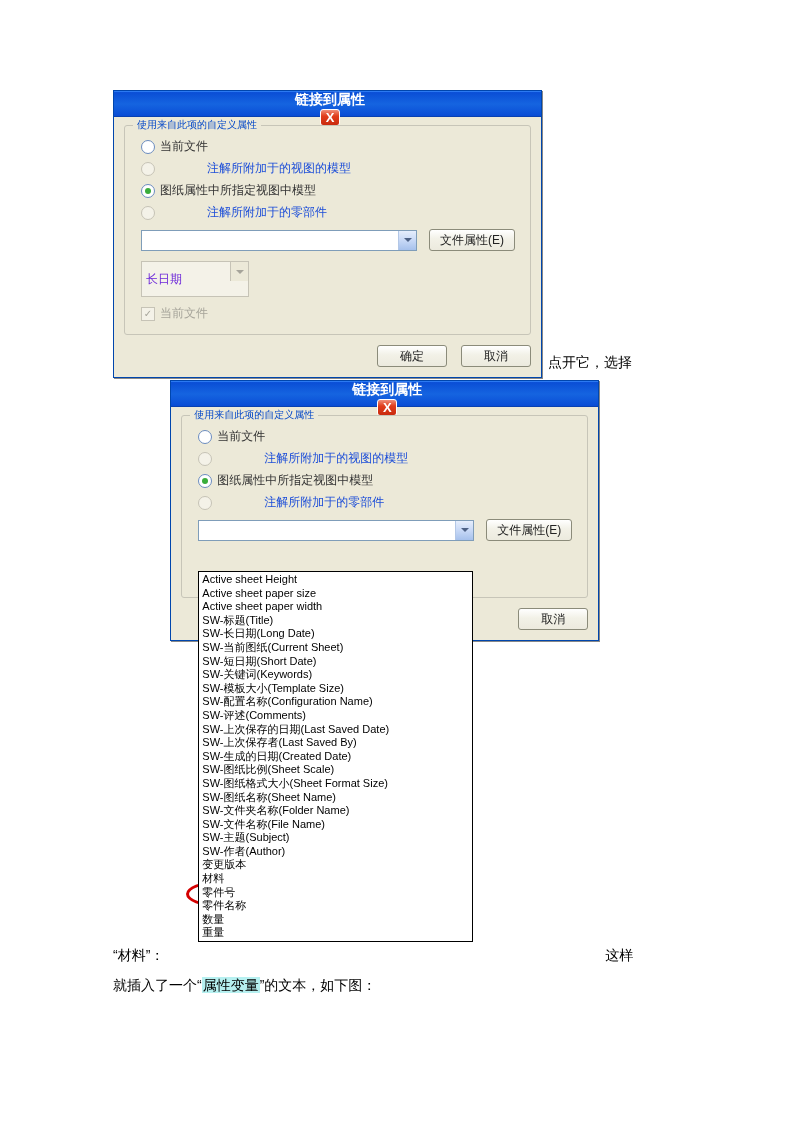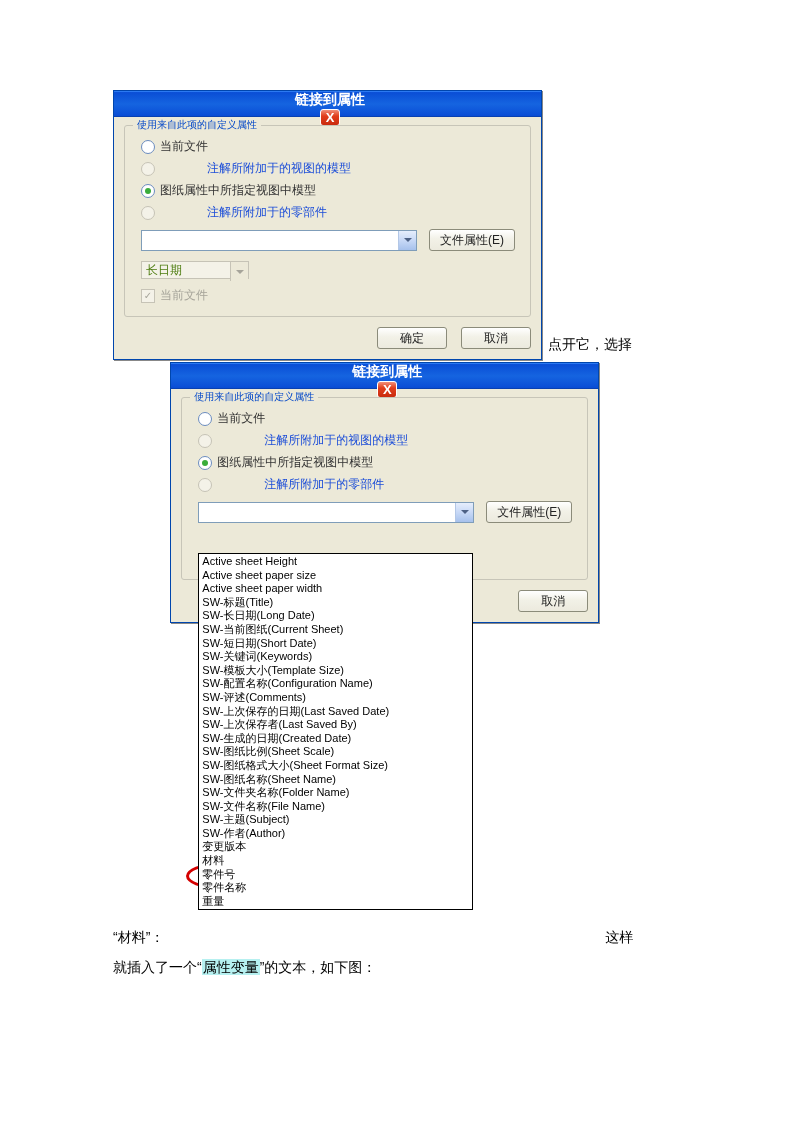--- a/index.html
+++ b/index.html
@@ -184,24 +184,24 @@
     align-items: center;
     justify-content: center;
     box-sizing: border-box;
     color: #222;
   }
   .file-attr-btn {
     margin-left: 12px;
   }
   .combo2 {
     width: 108px;
-    height: 18px;
+    height: 36px;
     border: 1px solid #c6c3b6;
     background: #f4f2e8;
-    color: #4d7c0f;
+    color: #6d28d9;
     font-size: 12px;
     padding-left: 4px;
     box-sizing: border-box;
     margin: 10px 0 0 6px;
     position: relative;
     display: flex;
     align-items: center;
   }
   .combo2 .arrow {
     position: absolute;
@@ -414,20 +414,21 @@
                     <div class="opt">SW-图纸格式大小(Sheet Format Size)</div>
                     <div class="opt">SW-图纸名称(Sheet Name)</div>
                     <div class="opt">SW-文件夹名称(Folder Name)</div>
                     <div class="opt">SW-文件名称(File Name)</div>
                     <div class="opt">SW-主题(Subject)</div>
                     <div class="opt">SW-作者(Author)</div>
                     <div class="opt">变更版本</div>
                     <div class="opt">材料</div>
                     <div class="opt">零件号</div>
                     <div class="opt">零件名称</div>
+                    <div class="opt">数量</div>
                     <div class="opt">重量</div>
                   </div>
                 <div class="red-circle" id="red-circle" style="left: -6px; top: 339.8px;"></div>
               </div>
             </div>
 
             <div style="height:44px;"></div>
           </div>
           <div class="dialog-buttons">
             <div class="btn" style="visibility:hidden;">

